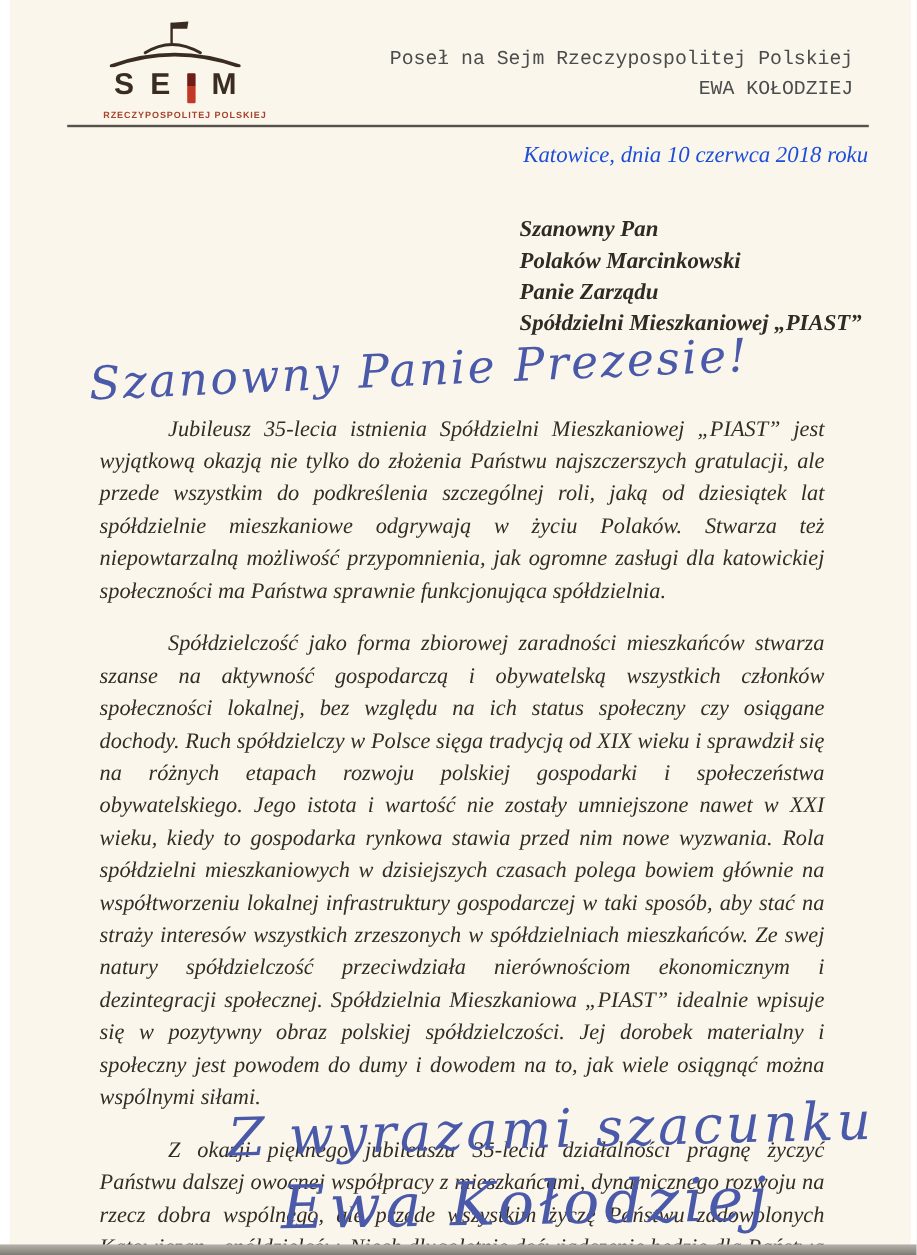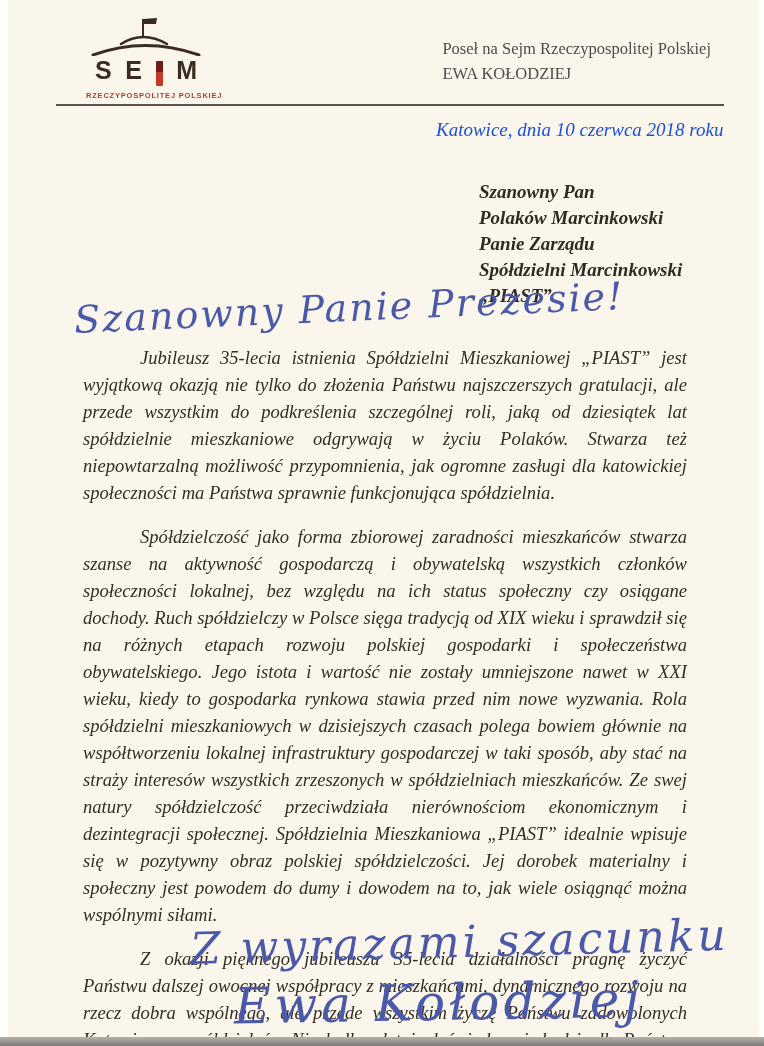--- a/index.html
+++ b/index.html
@@ -29,38 +29,37 @@
     width:7px;height:25px;border-radius:1px;align-self:flex-end;
     transform:translateY(4px);
     background:linear-gradient(#6f1d17 0 42%,#c23a27 42% 100%);
   }
   .logo-caption{
     margin-top:9px;white-space:nowrap;
     font-family:"Liberation Sans", sans-serif;
     font-size:7.5px;font-weight:bold;letter-spacing:.8px;color:#a8432b;
   }
   .header-right{
-    position:absolute;top:36px;right:48px;text-align:left;
-    font-family:Liberation Serif, serif;
+    position:absolute;top:36px;right:48px;text-align:right;
+    font-family:Liberation Mono, monospace;
     font-size:16.5px;line-height:25px;color:#4c4c4c;
   }
   .rule{
     position:absolute;left:48px;top:104px;width:668px;height:2px;
     background:#56514b;
   }
   
   .date-line{
     position:absolute;left:428px;top:119px;
     font-style:italic;font-size:19px;color:#1d4ed8;
   }
   .addressee{
     position:absolute;left:425px;top:179px;
     font-style:italic;font-weight:bold;font-size:19px;line-height:26px;
     color:#2f2a24;
-    margin-left:46px;
   }
   .body-copy{
     position:absolute;left:75px;top:344px;width:616px;
     font-style:italic;font-size:18.6px;line-height:27px;
     text-align:justify;color:#332d26;
   }
   .body-copy p{margin:0 12px 17px 0;text-indent:57px;}
   .body-copy p:last-child{margin-bottom:0;}
   
   .handwriting{
@@ -103,21 +102,21 @@
     </div>
 
     <div class="rule"></div>
 
     <div class="date-line">Katowice, dnia 10 czerwca 2018 roku</div>
 
     <div class="addressee">
       <div>Szanowny Pan</div>
       <div>Polaków Marcinkowski</div>
       <div>Panie Zarządu</div>
-      <div>Spółdzielni Marcinkowski „PIAST”</div>
+      <div>Spółdzielni Mieszkaniowej „PIAST”</div>
     </div>
 
     <div class="handwriting greeting">Szanowny Panie Prezesie!</div>
 
     <div class="body-copy">
       <p>Jubileusz 35-lecia istnienia Spółdzielni Mieszkaniowej „PIAST” jest wyjątkową okazją nie tylko do złożenia Państwu najszczerszych gratulacji, ale przede wszystkim do podkreślenia szczególnej roli, jaką od dziesiątek lat spółdzielnie mieszkaniowe odgrywają w życiu Polaków. Stwarza też niepowtarzalną możliwość przypomnienia, jak ogromne zasługi dla katowickiej społeczności ma Państwa sprawnie funkcjonująca spółdzielnia.</p>
       <p>Spółdzielczość jako forma zbiorowej zaradności mieszkańców stwarza szanse na aktywność gospodarczą i obywatelską wszystkich członków społeczności lokalnej, bez względu na ich status społeczny czy osiągane dochody. Ruch spółdzielczy w Polsce sięga tradycją od XIX wieku i sprawdził się na różnych etapach rozwoju polskiej gospodarki i społeczeństwa obywatelskiego. Jego istota i wartość nie zostały umniejszone nawet w XXI wieku, kiedy to gospodarka rynkowa stawia przed nim nowe wyzwania. Rola spółdzielni mieszkaniowych w dzisiejszych czasach polega bowiem głównie na współtworzeniu lokalnej infrastruktury gospodarczej w taki sposób, aby stać na straży interesów wszystkich zrzeszonych w spółdzielniach mieszkańców. Ze swej natury spółdzielczość przeciwdziała nierównościom ekonomicznym i dezintegracji społecznej. Spółdzielnia Mieszkaniowa „PIAST” idealnie wpisuje się w pozytywny obraz polskiej spółdzielczości. Jej dorobek materialny i społeczny jest powodem do dumy i dowodem na to, jak wiele osiągnąć można wspólnymi siłami.</p>
       <p>Z okazji pięknego jubileuszu 35-lecia działalności pragnę życzyć Państwu dalszej owocnej współpracy z mieszkańcami, dynamicznego rozwoju na rzecz dobra wspólnego, ale przede wszystkim życzę Państwu zadowolonych Katowiczan - spółdzielców. Niech długoletnie doświadczenie będzie dla Państwa spółdzielni inspiracją do podejmowania kolejnych ciekawych inicjatyw i odważnych przedsięwzięć.</p>
     </div>
 

